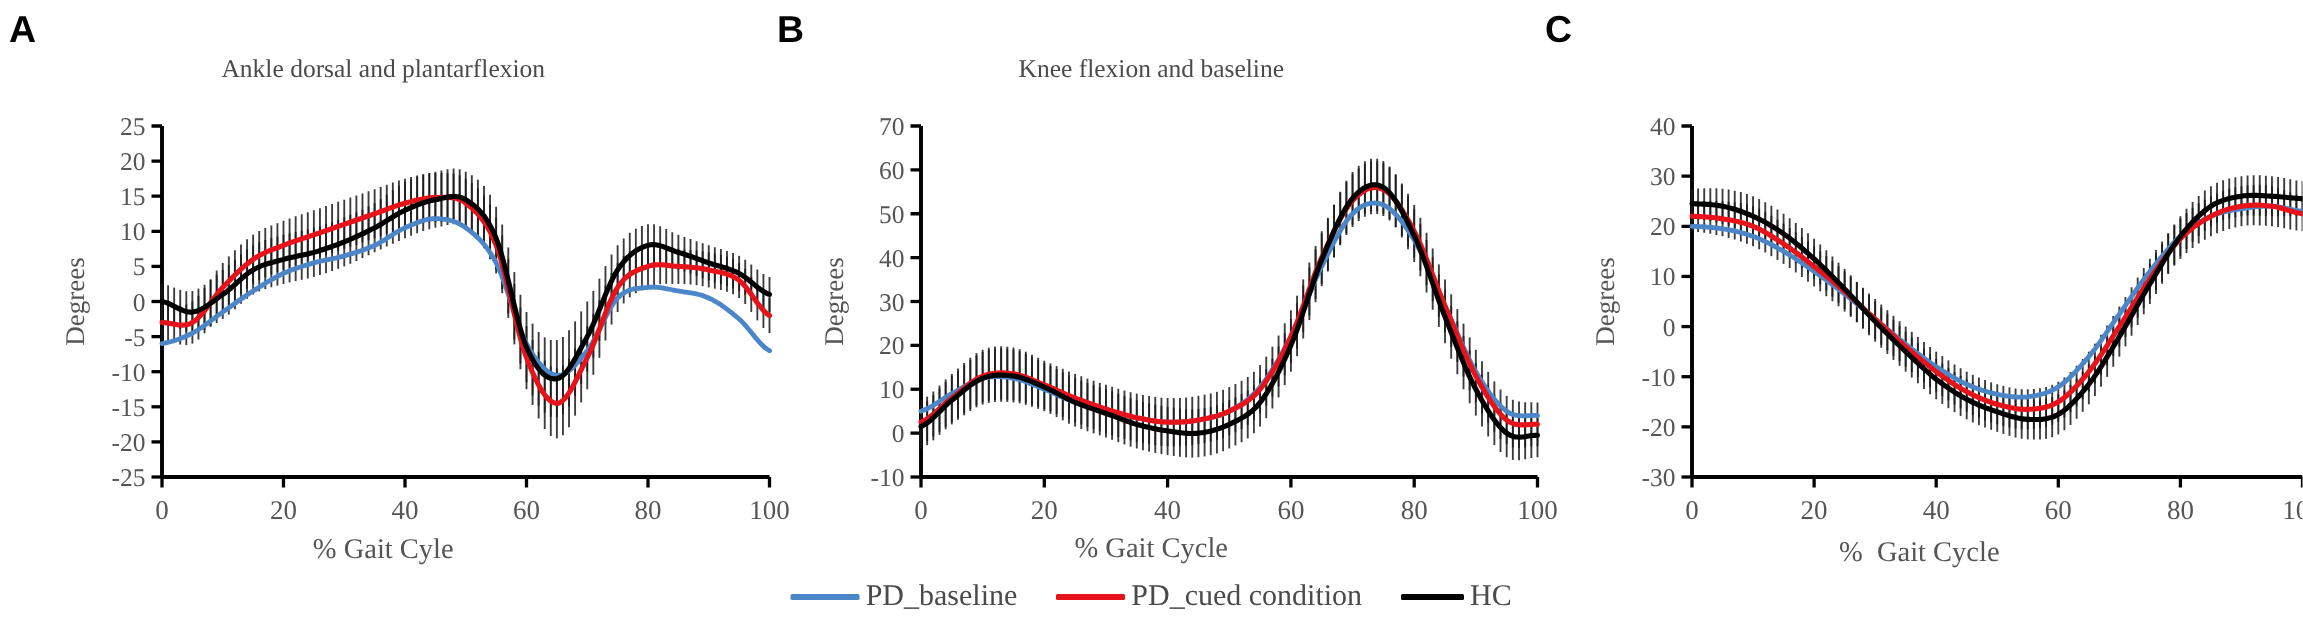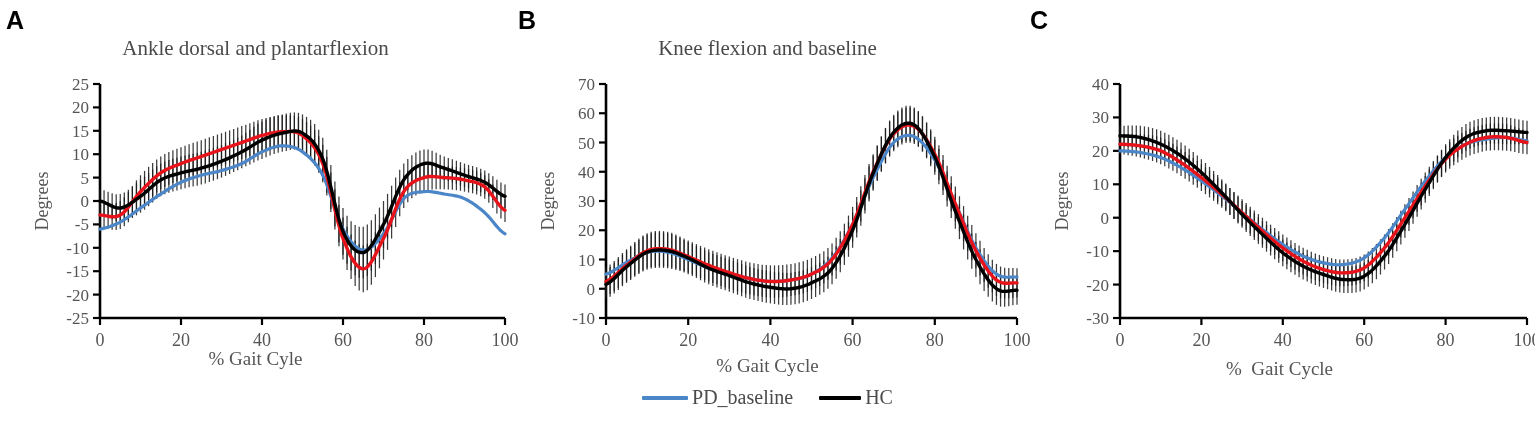--- a/index.html
+++ b/index.html
@@ -39,28 +39,28 @@
     font-size: 25px;
     color: #000000;
     line-height: 1;
   }
   .panel-title {
     position: absolute;
     left: 0;
     right: 0;
     top: 36px;
     text-align: center;
-    font-size: 21px;
+    font-size: 17px;
     color: #4a4a4a;
     font-family: "Liberation Serif", serif;
     white-space: nowrap;
   }
   .plot-wrap {
     position: absolute;
-    left: 8px;
+    left: 16px;
     top: 66px;
     width: 511px;
     height: 300px;
   }
   .plot-wrap svg {
     display: block;
   }
   .axis-text {
     font-family: "Liberation Serif", serif;
     fill: #555555;
@@ -80,21 +80,21 @@
   }
   .axis-title-x {
     position: absolute;
     left: 0;
     right: 0;
     text-align: center;
     font-size: 19px;
     color: #555555;
     white-space: pre;
   }
-  .xlab-a { top: 348px; text-align: center; }
+  .xlab-a { top: 356px; text-align: center; }
   .xlab-b { top: 355px; }
   .xlab-c { top: 358px; }
 
   #legend {
     position: absolute;
     left: 0;
     right: 0;
     top: 386px;
     display: flex;
     justify-content: center;
@@ -873,18 +873,22 @@
     </div>
     <div class="axis-title-x xlab-c">%  Gait Cycle</div>
   </div>
 
   <div id="legend">
     <div class="legend-item">
       <span class="legend-swatch" style="background: rgb(74, 134, 200);"></span>
       <span>PD_baseline</span>
     </div>
     <div class="legend-item">
+      <span class="legend-swatch" style="background: rgb(232, 19, 26);"></span>
+      <span>PD_cued condition</span>
+    </div>
+    <div class="legend-item">
       <span class="legend-swatch short" style="background: rgb(0, 0, 0);"></span>
       <span>HC</span>
     </div>
   </div>
 
 </div>
 
 </body></html>

